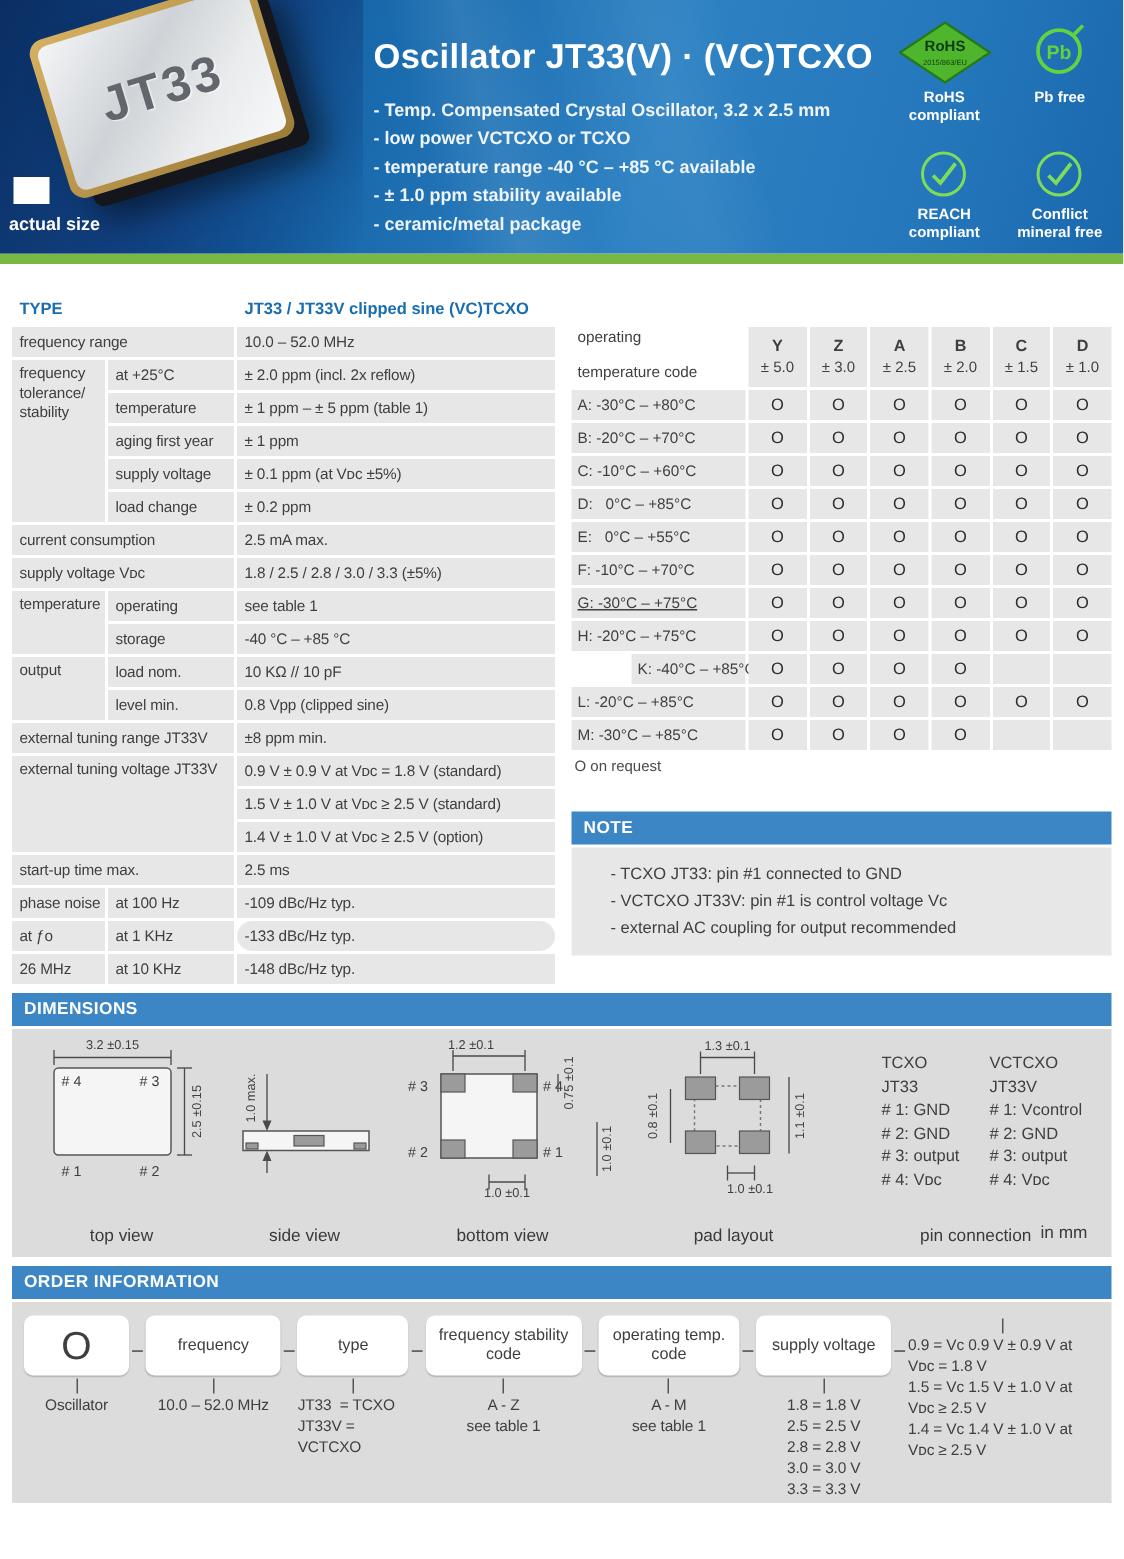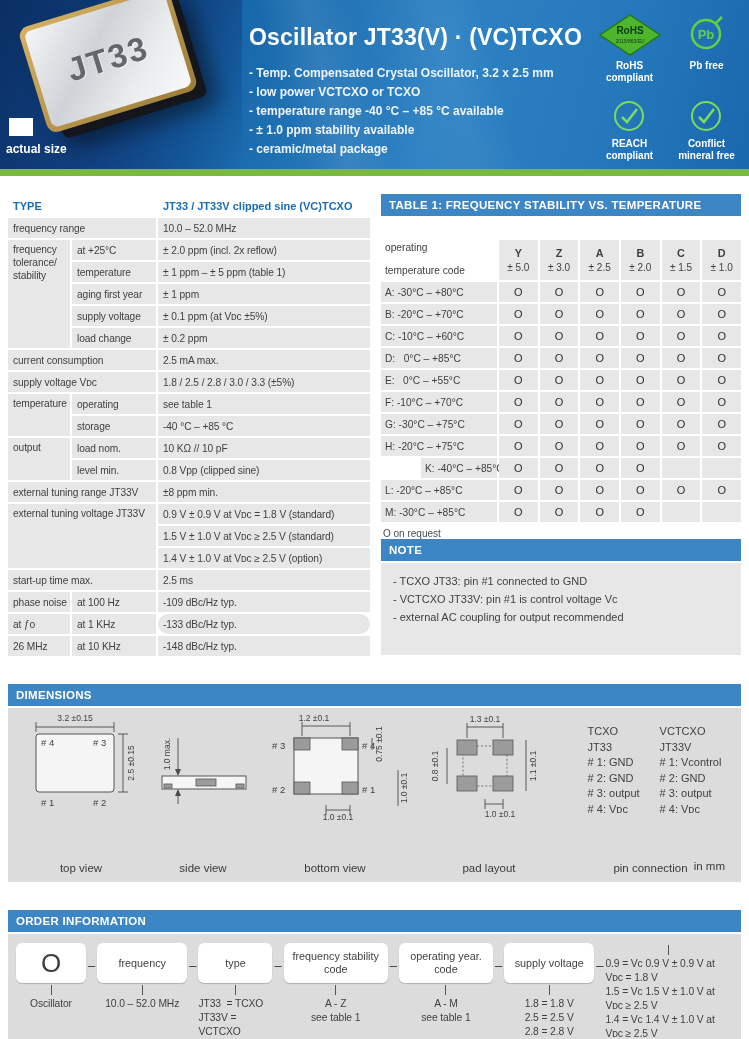--- a/index.html
+++ b/index.html
@@ -23,21 +23,21 @@
 .badge{display:flex;flex-direction:column;align-items:center}
 .badge-label{font-size:10px;color:#fff;line-height:12px;margin-top:4px;font-weight:bold}
 .green-strip{height:7px;background:#79b843}
 
 
 .content{padding:18px 8px 0}
 .cols{display:flex;gap:11px;align-items:flex-start}
 .col-left{width:362px}
 .col-right{width:360px}
 .secbar{height:22px;background:#3d86c5;color:#fff;font-size:11.5px;font-weight:bold;line-height:22px;padding-left:8px;letter-spacing:.3px}
-.secbar.wide{margin-top:28px}
+.secbar.wide{margin-top:6px}
 
 
 .type-row{display:flex;height:20px;margin:2px 0;align-items:center}
 .type-label{width:150px;padding-left:5px;font-weight:bold;color:#1a6dae;font-size:11px}
 .type-value{font-weight:bold;color:#1a6dae;font-size:11px;padding-left:5px}
 .gd-grid{display:grid;grid-template-columns:62px 84px 1fr;grid-auto-rows:20px;gap:2px}
 .cell{background:#e7e7e7;font-size:10.2px;letter-spacing:-.1px;display:flex;align-items:center;padding-left:5px;white-space:nowrap;overflow:visible}
 .cell.span{align-items:flex-start;padding-top:3px;white-space:normal;line-height:13px}
 .c12{grid-column:1/3}.c1{grid-column:1}.c2{grid-column:2}.c3{grid-column:3}
 
@@ -46,27 +46,27 @@
 .t1cell{background:#e7e7e7;font-size:10.2px;display:flex;align-items:center;justify-content:center}
 .t1empty,.t1left-h{background:#fff}
 .t1left-h{flex-direction:column;align-items:flex-start;justify-content:space-between;padding:2px 0 4px 4px}
 .t1group{font-weight:bold;font-size:10.8px}
 .t1code{flex-direction:column;justify-content:center;gap:3px}
 .t1code-letter{font-weight:bold;font-size:10.8px}
 .t1code-ppm{font-size:10px}
 .t1rowlab{justify-content:flex-start;padding-left:4px;white-space:nowrap}
 .t1circle{font-size:11px;color:#2e2e2e}
 .footnote{font-size:10px;color:#4a4a4a;margin-top:6px;padding-left:2px}
-.note-bar{}
-.note-box{margin-top:2px;background:#e7e7e7;height:92px;padding:9px 12px;font-size:11px;line-height:18px}
+.note-bar{margin-top:24px}
+.note-box{margin-top:2px;background:#e7e7e7;height:72px;padding:9px 26px;font-size:11px;line-height:18px}
 .note-line{white-space:nowrap}
 
 
 .panel{background:#dcdcdc;margin-top:2px}
-.dims{height:174px;display:flex;padding:4px 8px 8px;gap:4px;position:relative}
+.dims{height:152px;display:flex;padding:4px 8px 8px;gap:4px;position:relative}
 .fig{display:flex;flex-direction:column;align-items:center}
 .fig svg{display:block}
 .caption{margin-top:auto;font-size:11.5px;color:#3a3a3a}
 .dimline{stroke:#4a4a4a;stroke-width:.9}
 .dimtext{font-size:8.5px;fill:#3f3f3f}
 .pintext{font-size:9.5px;fill:#3f3f3f}
 .pkg{fill:#f5f5f5;stroke:#555;stroke-width:1}
 .pad{fill:#9b9b9b;stroke:#555;stroke-width:.8}
 .pinconn{display:flex;gap:20px;padding:12px 0 0 8px}
 .pin-col{font-size:11px;line-height:15.5px;white-space:nowrap}
@@ -201,21 +201,20 @@
             <div class="cell c1" style="grid-row: 19 / span 1;">at ƒo</div>
             <div class="cell c2" style="grid-row: 19;">at 1 KHz</div>
             <div class="cell c3" style="grid-row: 19; border-radius: 10px;">-133 dBc/Hz typ.</div>
             <div class="cell c1" style="grid-row: 20 / span 1;">26 MHz</div>
             <div class="cell c2" style="grid-row: 20;">at 10 KHz</div>
             <div class="cell c3" style="grid-row: 20;">-148 dBc/Hz typ.</div>
           </div>
       </section>
 
       <section class="col-right">
-        <div class="secbar">TABLE 1: FREQUENCY STABILITY VS. TEMPERATURE</div>
         <div class="t1-grid">
             <div class="t1cell t1empty" style="grid-area: 1 / 1;"></div>
             <div class="t1cell t1left-h" style="grid-area: 2 / 1;">
               <div>operating</div>
               <div>temperature code</div>
             </div>
             <div class="t1cell t1code" style="grid-area: 2 / 2;">
               <div class="t1code-letter">Y</div>
               <div class="t1code-ppm">± 5.0</div>
             </div>
@@ -274,21 +273,21 @@
             <div class="t1cell t1circle" style="grid-area: 7 / 5;">O</div>
             <div class="t1cell t1circle" style="grid-area: 7 / 6;">O</div>
             <div class="t1cell t1circle" style="grid-area: 7 / 7;">O</div>
             <div class="t1cell t1rowlab" style="grid-area: 8 / 1;">F: -10°C – +70°C</div>
             <div class="t1cell t1circle" style="grid-area: 8 / 2;">O</div>
             <div class="t1cell t1circle" style="grid-area: 8 / 3;">O</div>
             <div class="t1cell t1circle" style="grid-area: 8 / 4;">O</div>
             <div class="t1cell t1circle" style="grid-area: 8 / 5;">O</div>
             <div class="t1cell t1circle" style="grid-area: 8 / 6;">O</div>
             <div class="t1cell t1circle" style="grid-area: 8 / 7;">O</div>
-            <div class="t1cell t1rowlab" style="grid-area: 9 / 1;">G: -30°C – +75°C</div>
+            <div class="t1cell t1rowlab" style="grid-area: 9 / 1; text-decoration: underline;">G: -30°C – +75°C</div>
             <div class="t1cell t1circle" style="grid-area: 9 / 2;">O</div>
             <div class="t1cell t1circle" style="grid-area: 9 / 3;">O</div>
             <div class="t1cell t1circle" style="grid-area: 9 / 4;">O</div>
             <div class="t1cell t1circle" style="grid-area: 9 / 5;">O</div>
             <div class="t1cell t1circle" style="grid-area: 9 / 6;">O</div>
             <div class="t1cell t1circle" style="grid-area: 9 / 7;">O</div>
             <div class="t1cell t1rowlab" style="grid-area: 10 / 1;">H: -20°C – +75°C</div>
             <div class="t1cell t1circle" style="grid-area: 10 / 2;">O</div>
             <div class="t1cell t1circle" style="grid-area: 10 / 3;">O</div>
             <div class="t1cell t1circle" style="grid-area: 10 / 4;">O</div>
@@ -470,21 +469,21 @@
           <div class="ob" style="width: 104px;">
             <div class="ob-box">frequency stability code</div>
             <div class="ob-tick"></div>
             <div class="ob-desc">
               <div>A - Z</div>
               <div>see table 1</div>
             </div>
           </div>
           <span class="ob-dash">–</span>
           <div class="ob" style="width: 94px;">
-            <div class="ob-box">operating year. code</div>
+            <div class="ob-box">operating temp. code</div>
             <div class="ob-tick"></div>
             <div class="ob-desc">
               <div>A - M</div>
               <div>see table 1</div>
             </div>
           </div>
           <span class="ob-dash">–</span>
           <div class="ob" style="width: 90px;">
             <div class="ob-box">supply voltage</div>
             <div class="ob-tick"></div>

